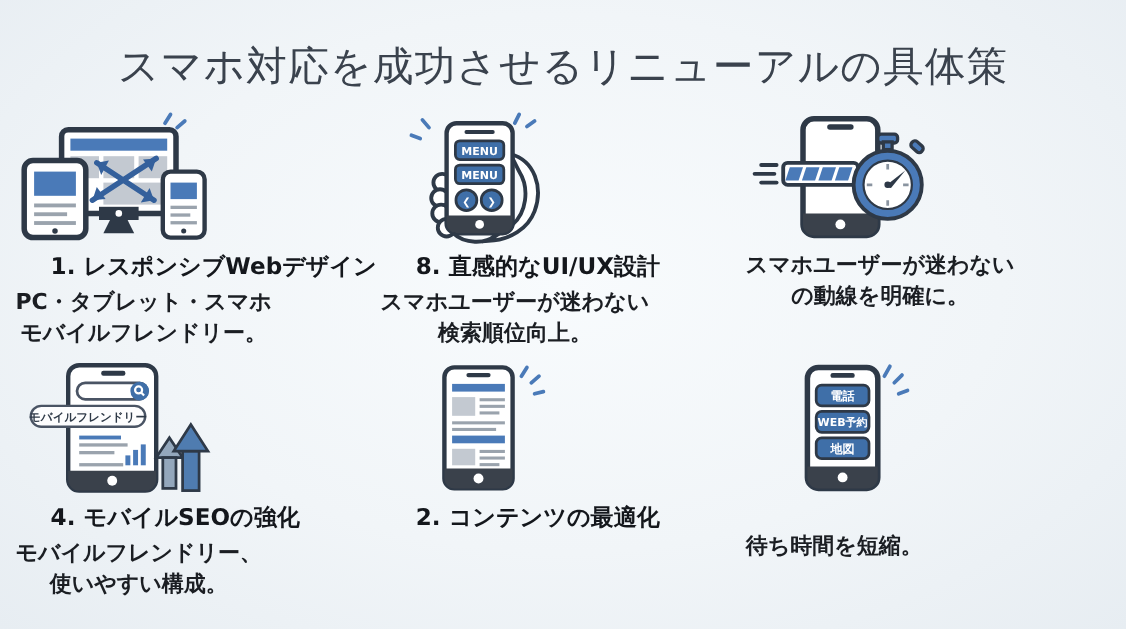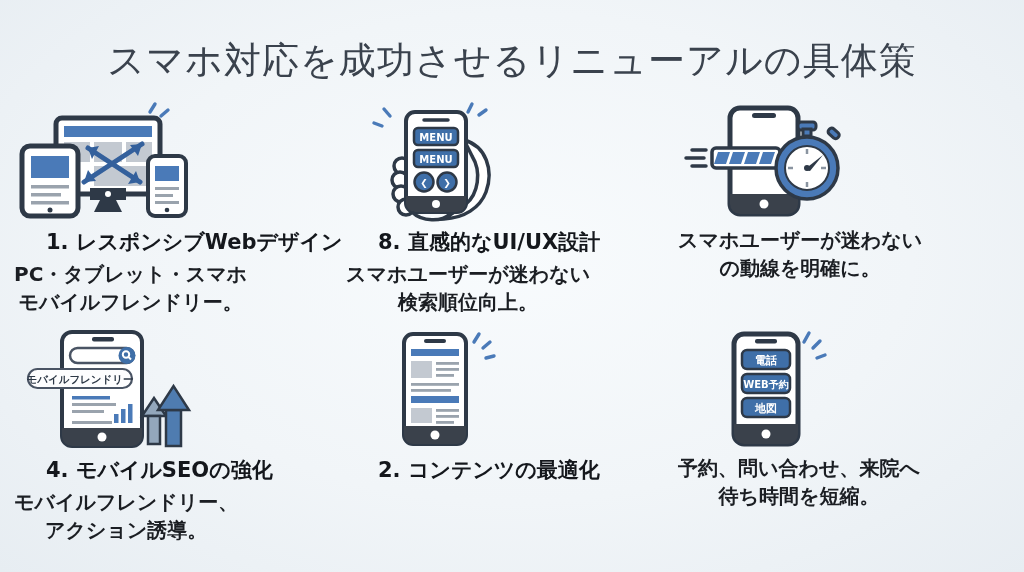--- a/index.html
+++ b/index.html
@@ -235,21 +235,21 @@
           </g>
           <g>
             <rect x="152" y="82" width="15" height="36" fill="#4f7cb0" stroke="#2e3947" stroke-width="2.5"></rect>
             <polygon points="144,82 175,82 159.5,58" fill="#4f7cb0" stroke="#2e3947" stroke-width="2.5"></polygon>
           </g>
         </svg>
       </div>
       <div class="feature-heading">4. モバイルSEOの強化</div>
       <div class="feature-desc">
         <span>モバイルフレンドリー、</span><br>
-        <span>アクション誘導。</span>
+        <span>使いやすい構成。</span>
       </div>
     </div>
 
     <div class="cell">
       <div class="icon-wrap">
         <svg viewBox="0 0 180 122">
           <g>
             <line class="spark" x1="128" y1="14" x2="133" y2="6"></line>
             <line class="spark" x1="137" y1="20" x2="144" y2="14"></line>
             <line class="spark" x1="140" y1="30" x2="148" y2="28"></line>
@@ -293,19 +293,19 @@
           <circle cx="88" cy="106" r="4.5" fill="#ffffff"></circle>
           <rect class="btn" x="64" y="22" width="48" height="19" rx="5"></rect>
           <text class="svg-label" x="88" y="35.5" font-size="11" text-anchor="middle" style="font-family:&quot;DejaVu Sans&quot;,&quot;Liberation Sans&quot;,sans-serif">電話</text>
           <rect class="btn" x="64" y="46" width="48" height="19" rx="5"></rect>
           <text class="svg-label" x="88" y="59.5" font-size="10" text-anchor="middle" style="font-family:&quot;DejaVu Sans&quot;,&quot;Liberation Sans&quot;,sans-serif">WEB予約</text>
           <rect class="btn" x="64" y="70" width="48" height="19" rx="5"></rect>
           <text class="svg-label" x="88" y="83.5" font-size="11" text-anchor="middle" style="font-family:&quot;DejaVu Sans&quot;,&quot;Liberation Sans&quot;,sans-serif">地図</text>
         </svg>
       </div>
       <div class="feature-desc">
-        <span>予約、問い合わせ、来院へ</span><br>
+        <br>
         <span>待ち時間を短縮。</span>
       </div>
     </div>
 
   </div>
 </div>
 
 </body></html>

